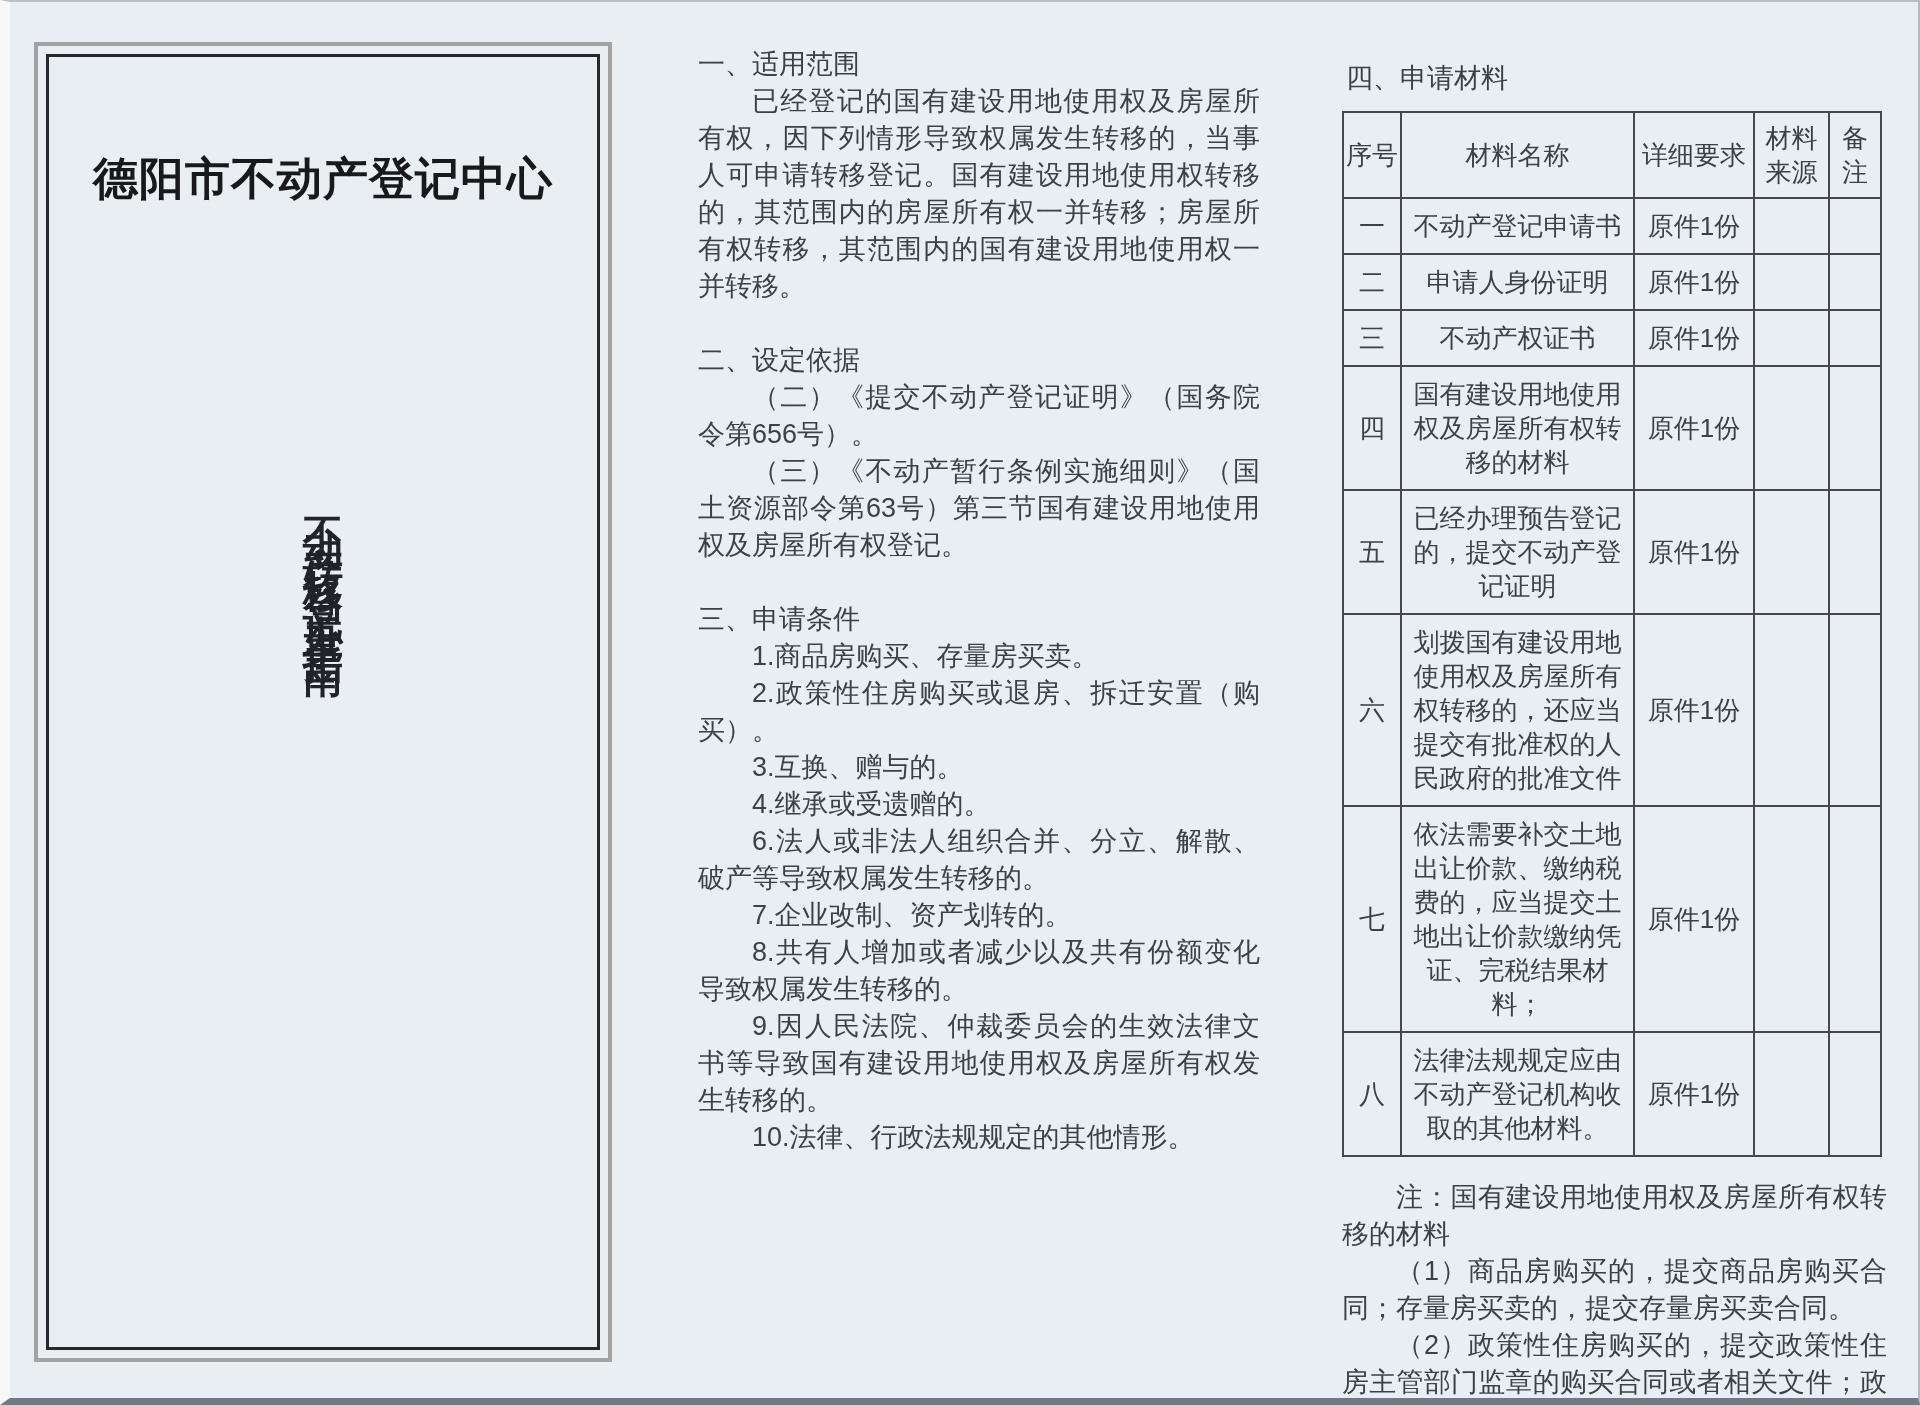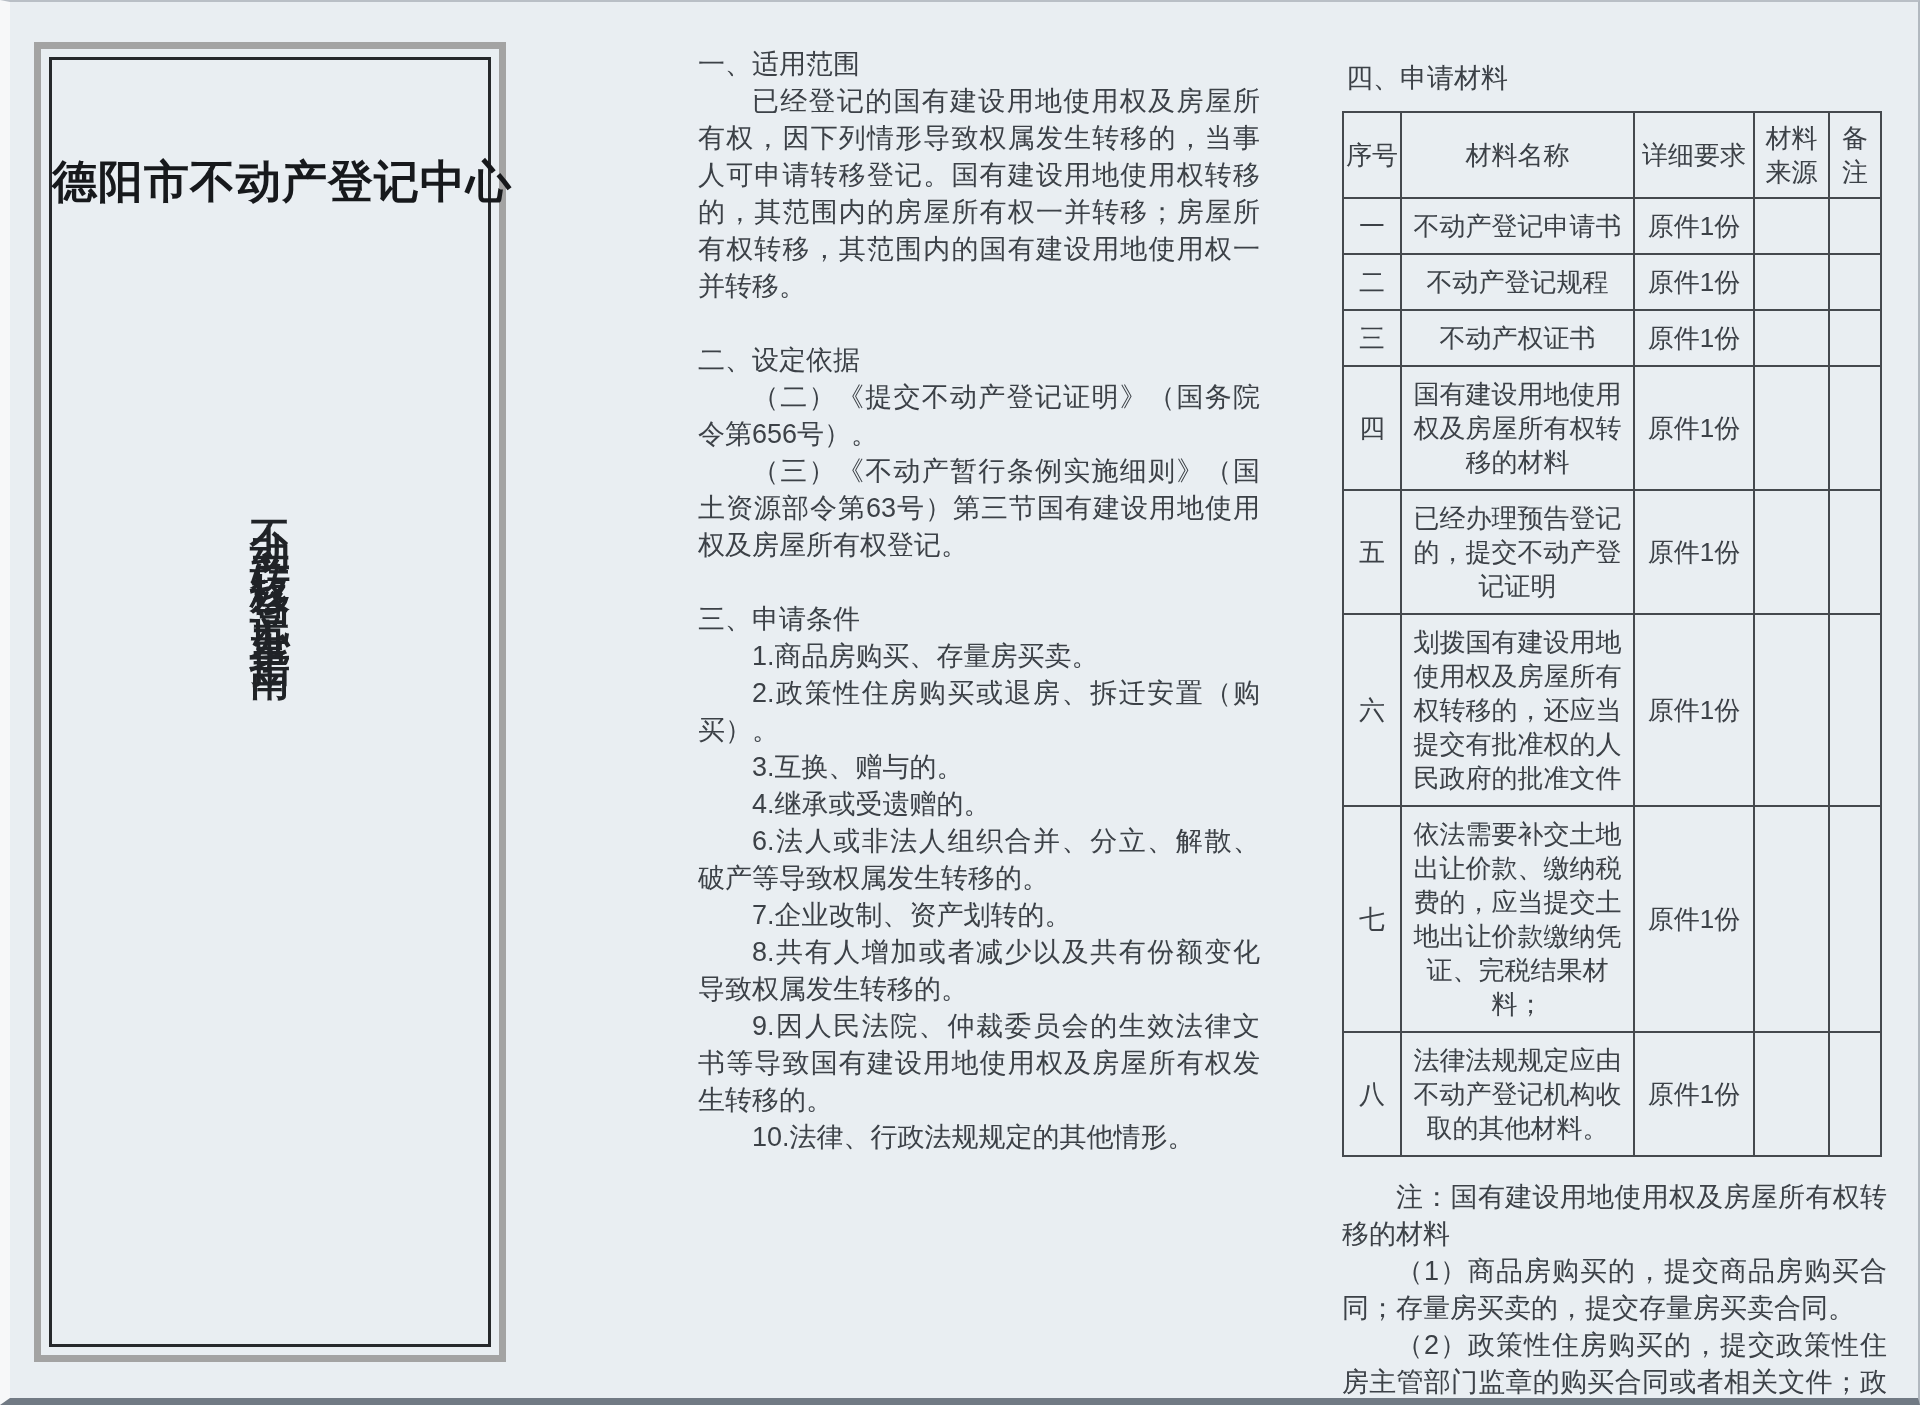--- a/index.html
+++ b/index.html
@@ -15,23 +15,23 @@
     border-top:2px solid #b9bfc6;
     border-right:2px solid #b2b9c0;
     border-bottom:7px solid #717a84;
     border-left:10px solid #f7f8f9;
     overflow:hidden;
     color:#3c4147;
   }
   
   .left-panel{
     position:absolute;left:24px;top:40px;
-    width:472px;height:1320px;
+    width:578px;height:1320px;
     box-sizing:border-box;
-    border:7px solid #a3a3a3;
+    border:4px solid #a3a3a3;
   }
   .left-panel-inner{
     position:absolute;inset:8px;
     border:3px solid #26282b;
   }
   .org-title{
     margin-top:92px;
     text-align:center;
     font-family:"Liberation Serif","DejaVu Serif",serif;
     font-weight:700;
@@ -157,21 +157,21 @@
       <tbody>
           <tr>
             <td>一</td>
             <td>不动产登记申请书</td>
             <td>原件1份</td>
             <td></td>
             <td></td>
           </tr>
           <tr>
             <td>二</td>
-            <td>不动产登记规程</td>
+            <td>申请人身份证明</td>
             <td>原件1份</td>
             <td></td>
             <td></td>
           </tr>
           <tr>
             <td>三</td>
             <td>不动产权证书</td>
             <td>原件1份</td>
             <td></td>
             <td></td>

